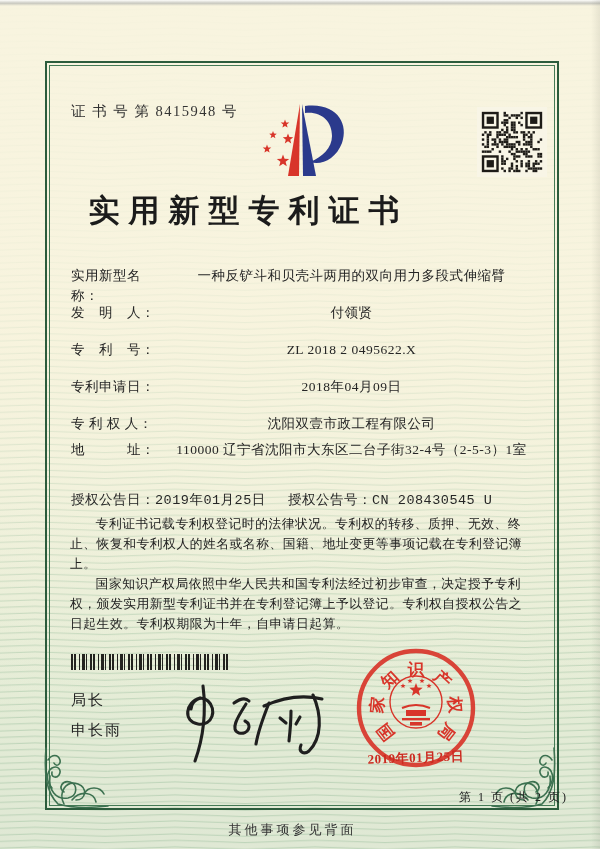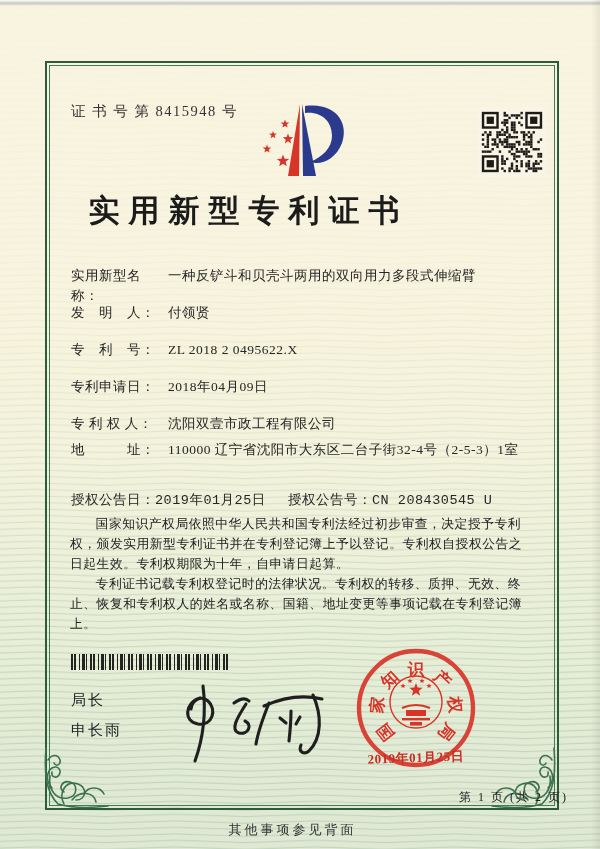--- a/index.html
+++ b/index.html
@@ -24,21 +24,21 @@
   .corner.bl{left:38px;top:730px;}
   .corner.br{left:476px;top:730px;transform:scaleX(-1);}
   .cert-no{position:absolute;left:71px;top:102px;font-size:14.5px;letter-spacing:1.5px;color:#333;}
   .logo{position:absolute;left:243px;top:92px;}
   .qr{position:absolute;left:477px;top:107px;}
   .title{position:absolute;left:0;top:190px;width:488px;text-align:center;
     font-size:31px;font-weight:600;letter-spacing:9px;text-indent:9px;color:#1b1b1b;}
   .row{position:absolute;left:71px;width:464px;display:flex;
     font-size:13.5px;line-height:20px;letter-spacing:.5px;color:#262626;}
   .row .lbl{flex:0 0 97px;}
-  .row .val{flex:1;}
+  .row .val{flex:1;text-align:center;}
   .r1{top:266px}.r2{top:303px}.r3{top:340px}.r4{top:377px}.r5{top:414px}.r6{top:440px}
   .grant-row{position:absolute;left:71px;top:491px;width:464px;
     font-size:13.5px;line-height:20px;letter-spacing:.5px;color:#262626;font-family:Liberation Mono, monospace;}
   .grant-pair2{position:absolute;left:217px;top:0;}
   .paras{position:absolute;left:70px;top:514px;width:464px;color:#222;
     font-size:12.8px;line-height:20px;letter-spacing:.5px;}
   .paras p{margin:0;text-indent:2em;}
   .barcode{position:absolute;left:71px;top:654px;width:158px;height:16px;
     background:repeating-linear-gradient(90deg,#23231f 0 2px,transparent 2px 3px,
       #23231f 3px 5px,transparent 5px 8px,#23231f 8px 9px,transparent 9px 11px,
@@ -339,22 +339,22 @@
   </div>
 
   <div class="grant-row">
     <span>授权公告日：</span><span>2019年01月25日</span>
     <span class="grant-pair2">
       <span>授权公告号：</span><span>CN 208430545 U</span>
     </span>
   </div>
 
   <div class="paras">
+    <p>专利证书记载专利权登记时的法律状况。专利权的转移、质押、无效、终止、恢复和专利权人的姓名或名称、国籍、地址变更等事项记载在专利登记簿上。</p>
     <p>国家知识产权局依照中华人民共和国专利法经过初步审查，决定授予专利权，颁发实用新型专利证书并在专利登记簿上予以登记。专利权自授权公告之日起生效。专利权期限为十年，自申请日起算。</p>
-    <p>专利证书记载专利权登记时的法律状况。专利权的转移、质押、无效、终止、恢复和专利权人的姓名或名称、国籍、地址变更等事项记载在专利登记簿上。</p>
   </div>
 
   <div class="barcode"></div>
 
   <div class="signer-title">局长</div>
   <div class="signer-name">申长雨</div>
 
   <svg class="signature" width="190" height="115" viewBox="0 0 190 115">
     <g fill="none" stroke="#1f1f1f" stroke-width="3.1" stroke-linecap="round">
       <path d="M28,38 C13,42 11,62 26,64 C41,66 45,49 36,41 C29,35 20,40 19,49"></path>

